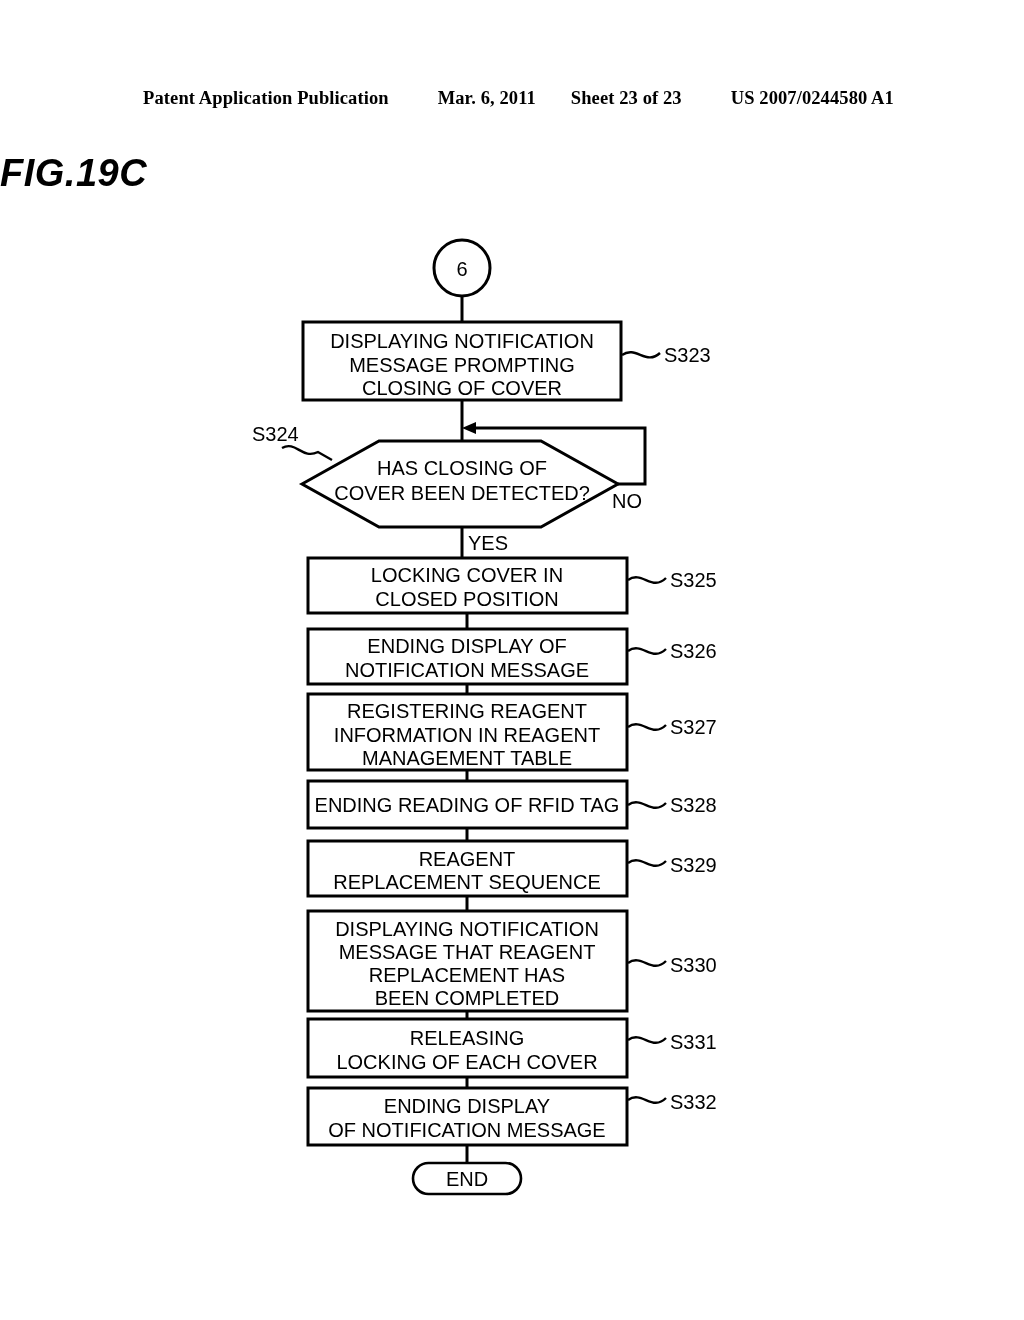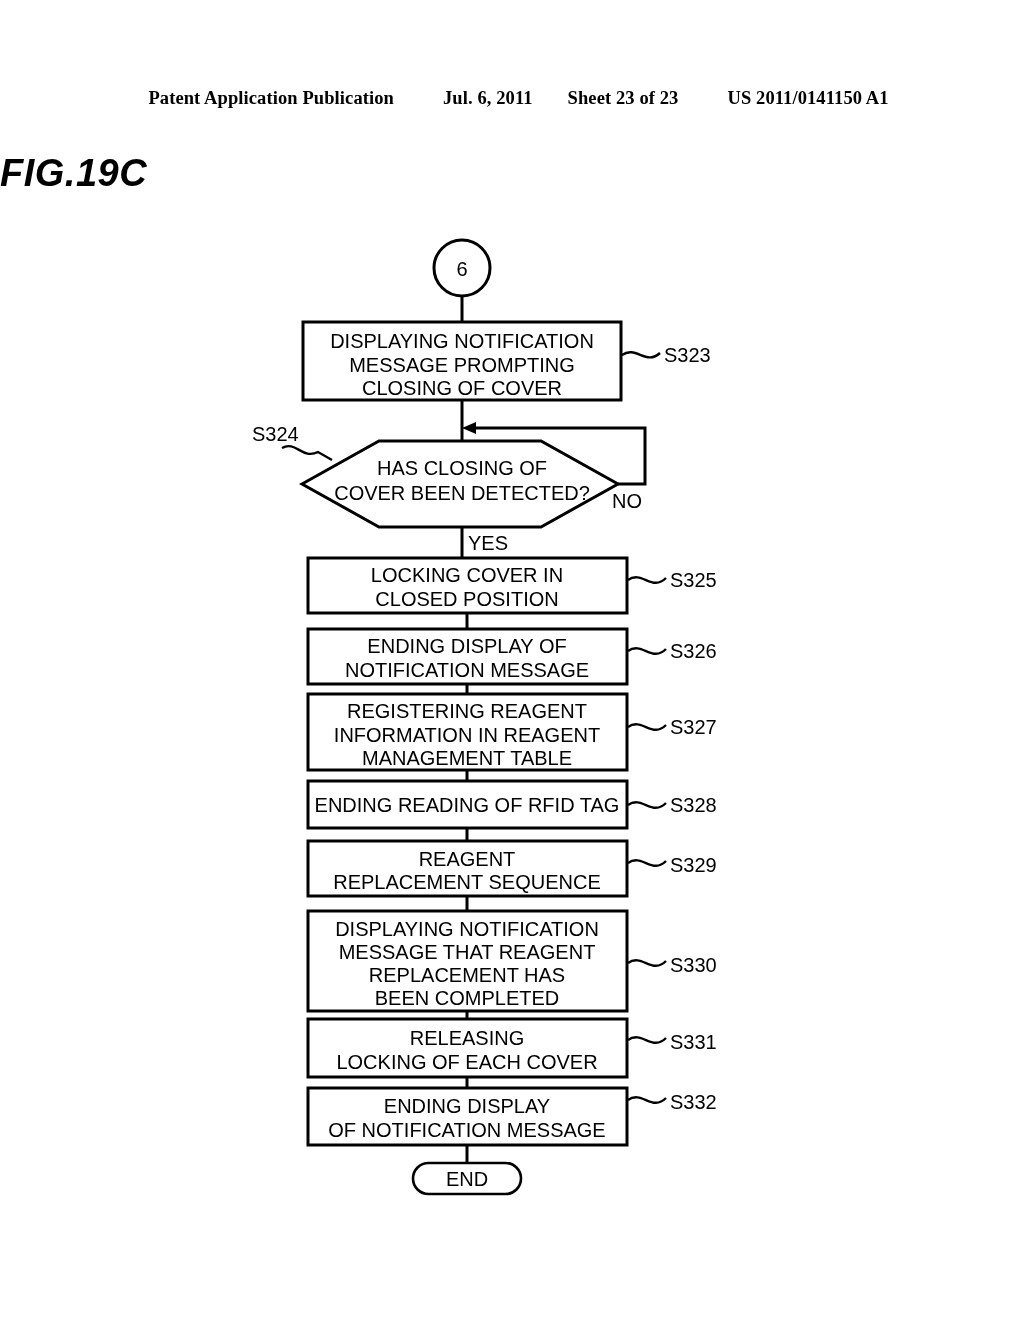--- a/index.html
+++ b/index.html
@@ -89,21 +89,21 @@
     stroke-width: 2.4;
     fill: none;
   }
 </style>
 </head>
 <body>
 
 <div id="page">
 
   <div class="pub-header">
-    <span class="seg">Patent Application Publication</span><span class="gap-lg"></span><span class="seg">Jul. 6, 2011</span><span class="gap-md"></span><span class="seg">Sheet 23 of 23</span><span class="gap-lg"></span><span class="seg">US 2011/0141150 A1</span>
+    <span class="seg">Patent Application Publication</span><span class="gap-lg"></span><span class="seg">Mar. 6, 2011</span><span class="gap-md"></span><span class="seg">Sheet 23 of 23</span><span class="gap-lg"></span><span class="seg">US 2007/0244580 A1</span>
   </div>
 
   <div class="fig-title">FIG.19C</div>
 
   <svg id="flow" viewBox="0 0 1024 1320">
 
     <circle class="shape" cx="462" cy="268" r="28"></circle>
     <text class="nodetext" x="462" y="276">6</text>
     <line class="conn" x1="462" y1="296" x2="462" y2="322"></line>
 

